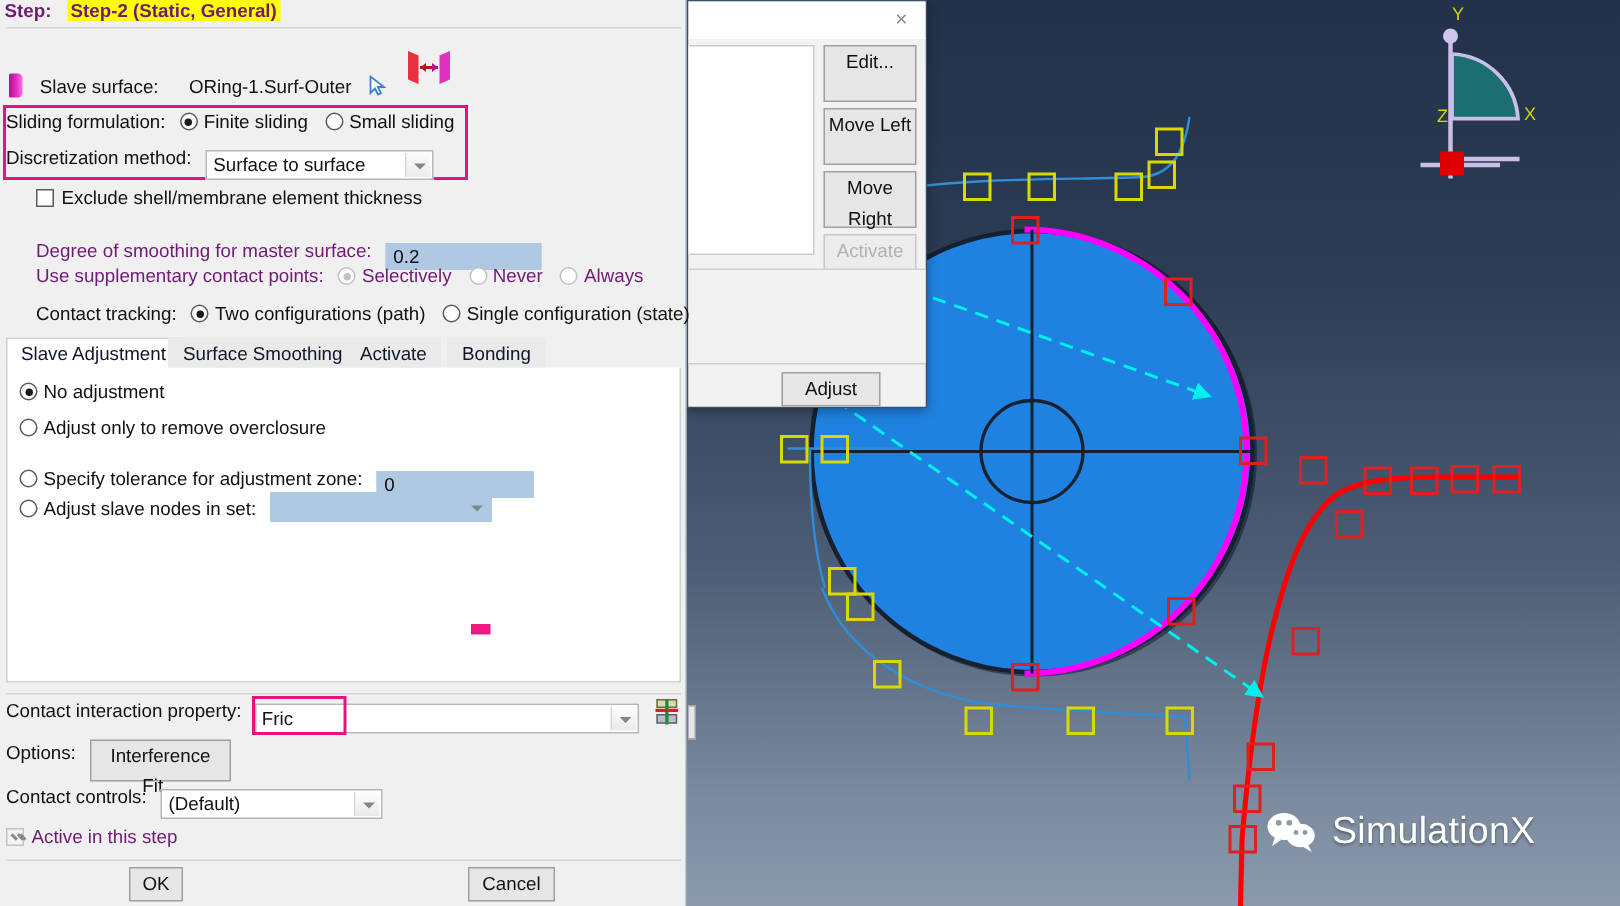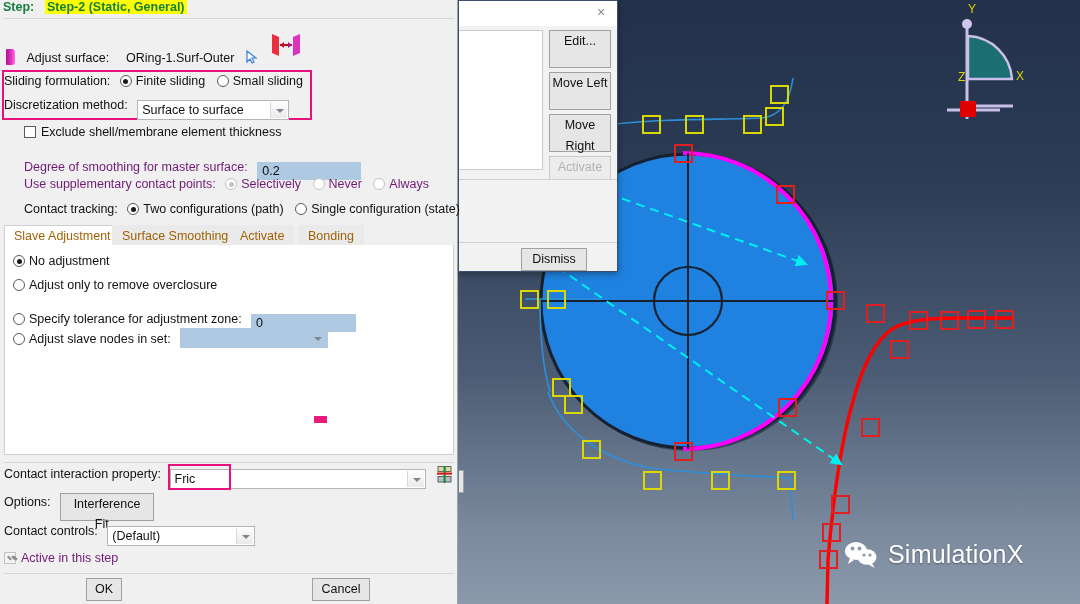--- a/index.html
+++ b/index.html
@@ -88,21 +88,21 @@
   }
 
   
   #main-dialog {
     left:0; top:0; width:458px; height:604px;
     background:#f0f0f0; border-right:1px solid #9aa3ad;
   }
 
   .step-row {
     position:absolute; left:0; top:0; height:16px; width:458px;
-    font-size:12.5px; font-weight:bold; color:#15803d;
+    font-size:12.5px; font-weight:bold; color:#701a75;
     white-space:nowrap;
   }
   .step-label { position:absolute; left:3px; top:0; }
   .step-value {
     position:absolute; left:45px; top:0; background:#ffff00;
     padding:0 2px; font-weight:bold;
   }
   .hrule { position:absolute; left:4px; width:450px; height:1px; background:#d6d6d6; }
 
   .surf-row { position:absolute; left:6px; height:18px; white-space:nowrap; }
@@ -177,21 +177,21 @@
     border-left:4px solid transparent; border-right:4px solid transparent;
     border-top:4px solid #7c8794;
   }
 
   
   .tabstrip {
     position:absolute; left:4px; top:225px; width:450px; height:21px;
   }
   .tab {
     position:absolute; top:0; height:21px; line-height:20px;
-    padding:0 9px; font-size:12.5px; color:#a16207;
+    padding:0 9px; font-size:12.5px; color:#0f172a;
     border:1px solid transparent; background:#eaeaea;
     border-bottom:1px solid #cfcfcf;
   }
   .tab.active { background:#fff; border:1px solid #cfcfcf; border-bottom:1px solid #fff; }
 
   .tabpane {
     position:absolute; left:4px; top:245px; width:450px; height:210px;
     background:#fff; border:1px solid #cfcfcf; border-top:none;
   }
   .pane-row { position:absolute; left:8px; white-space:nowrap; height:20px; }
@@ -317,37 +317,37 @@
       <div class="winbtn">Move Left</div>
       <div class="winbtn">Move Right</div>
       <div class="winbtn disabled">Activate</div>
       <div class="winbtn disabled">Deactivate</div>
     </div>
     <div class="sep1"></div>
     <div class="midpanel"></div>
     <div class="sep2"></div>
     <div class="dismiss-row">
       <div class="leftstub"></div>
-      <div class="winbtn dismiss-btn">Dismiss</div>
+      <div class="winbtn dismiss-btn">Adjust</div>
     </div>
   </div>
 </div>
 
 <div id="main-dialog" class="dlg">
 
   <div class="step-row">
     <span class="step-label">Step:</span>
     <span class="step-value">Step-2 (Static, General)</span>
   </div>
   <div class="hrule" style="top:18px;"></div>
 
 
   <div class="surf-row" style="top:49px;">
     <span class="surf-ico slave"></span>
-    <span class="surf-lbl">Adjust surface:</span>
+    <span class="surf-lbl">Slave surface:</span>
     <span class="surf-val">ORing-1.Surf-Outer</span>
     <svg class="pick-arrow" viewBox="0 0 13 14">
       <path d="M1 1 L1 12 L4 9 L6 13 L8 12 L6 8 L10 8 Z" fill="#fff" stroke="#3a7fd5" stroke-width="1.2"></path>
     </svg>
   </div>
 
   <svg class="flip-icon" viewBox="0 0 36 26">
     <path d="M4 2 L11 5 L11 24 L4 21 Z" fill="#e83040"></path>
     <path d="M25 5 L32 2 L32 21 L25 24 Z" fill="#e030c0"></path>
     <path d="M12 13 L24 13" stroke="#c01020" stroke-width="2"></path>

